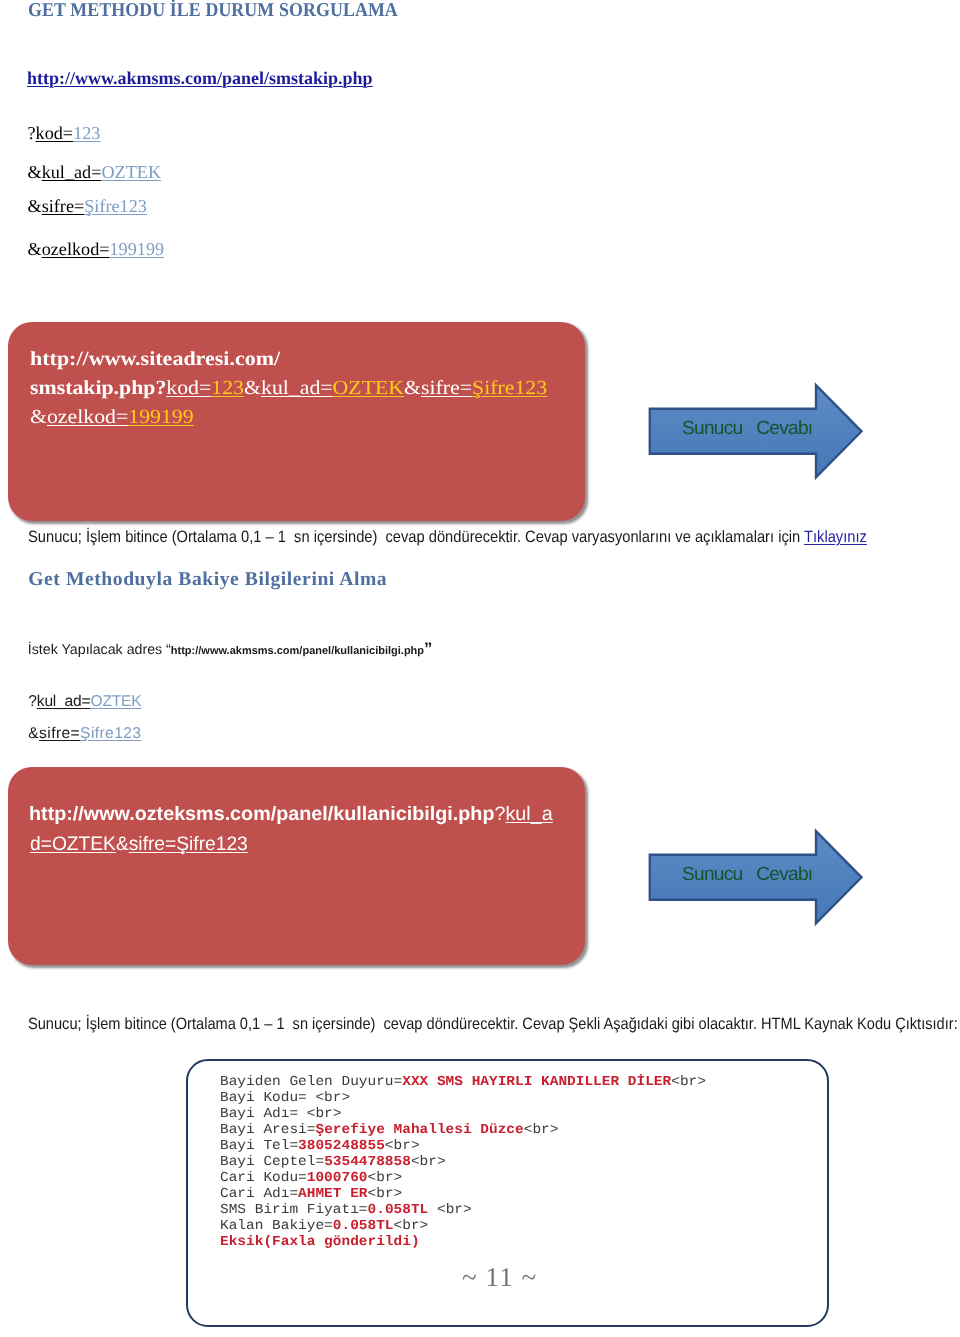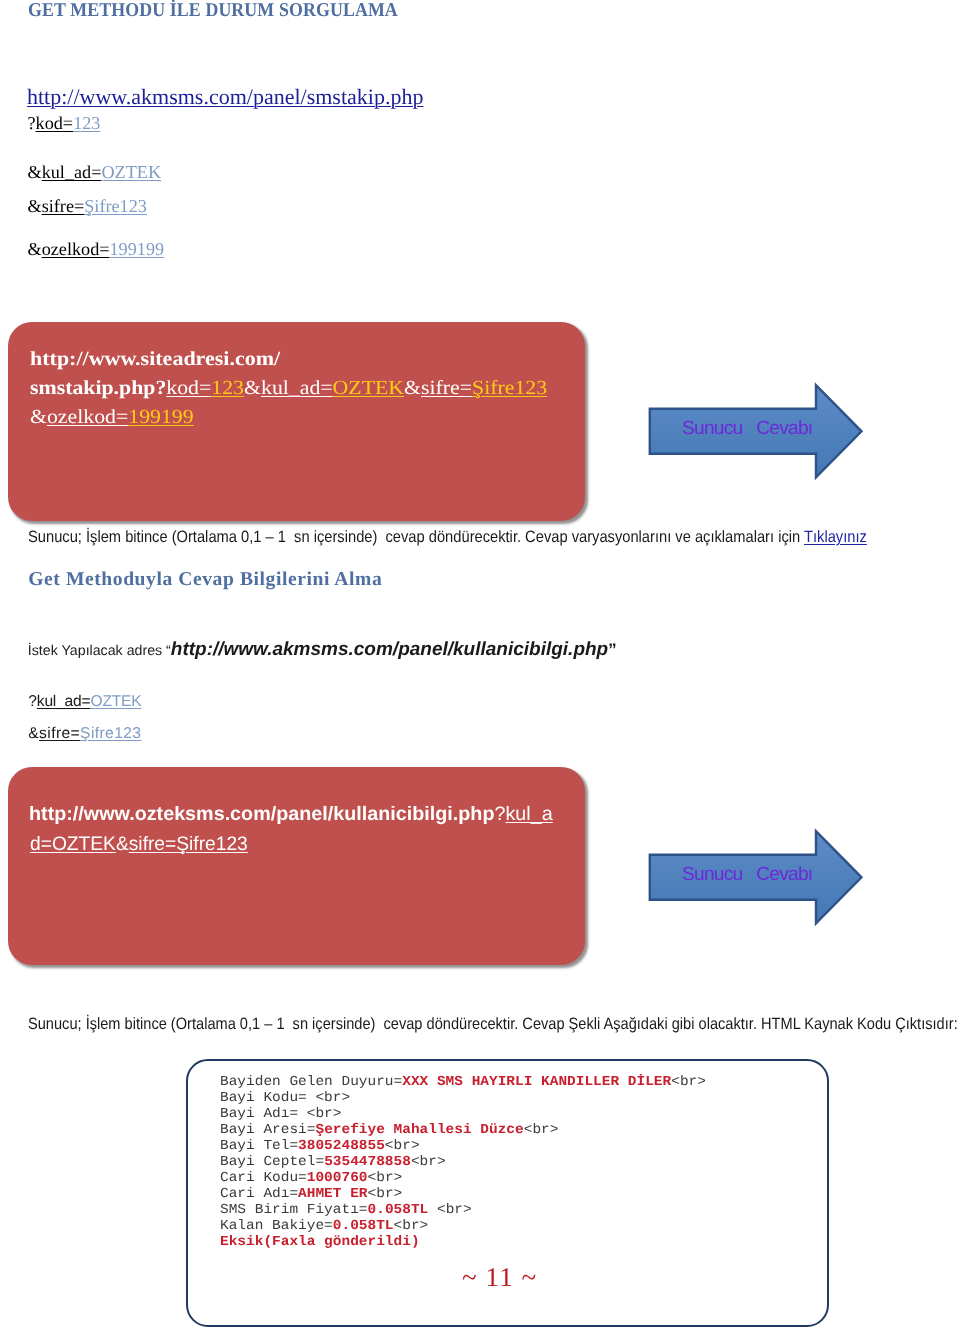--- a/index.html
+++ b/index.html
@@ -19,35 +19,35 @@
   
   .sans{position:absolute;font-family:"Liberation Sans",sans-serif;color:#1a1a1a;white-space:pre;}
   .link{color:#2323A4;}
   
   .redbox{position:absolute;background:#C0504D;border-radius:24px;
           box-shadow:2.5px 2.5px 2.5px rgba(110,110,110,.75);overflow:hidden;}
   .redtext{position:absolute;color:#ffffff;white-space:nowrap;}
   .gold{color:#FFCB18;}
   
   .arrow{position:absolute;}
-  .arrow-label{position:absolute;color:#6d28d9;font-family:"Liberation Sans",sans-serif;white-space:pre;}
+  .arrow-label{position:absolute;color:#14532d;font-family:"Liberation Sans",sans-serif;white-space:pre;}
   
   .codebox{position:absolute;border:2px solid #21395E;border-radius:22px;background:#fff;}
   .code{position:absolute;font-family:"Liberation Mono",monospace;color:#3B3B3B;white-space:pre;}
   .code b{color:#C8202E;font-weight:bold;}
-  .pagenum{position:absolute;font-family:"Liberation Serif",serif;color:#b91c1c;white-space:nowrap;}
+  .pagenum{position:absolute;font-family:"Liberation Serif",serif;color:#737373;white-space:nowrap;}
 </style>
 </head>
 <body>
 
 <div class="h-blue" style="left:27.8px;top:0.3px;font-size:19.6px;transform:scaleX(0.912);transform-origin:0 0;">GET METHODU İLE DURUM SORGULAMA</div>
 
-<div class="serif navy u" style="left:27px;top:84px;font-size:22px;font-weight:normal;">http://www.akmsms.com/panel/smstakip.php</div>
+<div class="serif navy u" style="left:27px;top:68px;font-size:18px;font-weight:bold;">http://www.akmsms.com/panel/smstakip.php</div>
 
-<div class="serif" style="left:27.5px;top:113px;font-size:18.2px;"><span>?</span><span class="u">kod=</span><span class="u val">123</span></div>
+<div class="serif" style="left:27.5px;top:123px;font-size:18.2px;"><span>?</span><span class="u">kod=</span><span class="u val">123</span></div>
 <div class="serif" style="left:27.5px;top:162px;font-size:18.2px;"><span>&amp;</span><span class="u">kul_ad=</span><span class="u val">OZTEK</span></div>
 <div class="serif" style="left:27.5px;top:196px;font-size:18.2px;"><span>&amp;</span><span class="u">sifre=</span><span class="u val">Şifre123</span></div>
 <div class="serif" style="left:27.5px;top:238.7px;font-size:18.2px;"><span>&amp;</span><span class="u">ozelkod=</span><span class="u val">199199</span></div>
 
 <div class="redbox" style="left:8px;top:322px;width:577px;height:199px;"></div>
 <div class="redtext" style="left:30px;top:348px;font-family:'Liberation Serif',serif;font-size:20px;font-weight:bold;transform:scaleX(1.10);transform-origin:0 0;"><span>http://www.siteadresi.com/</span></div>
 <div class="redtext" style="left:30px;top:377px;font-family:'Liberation Serif',serif;font-size:20px;transform:scaleX(1.09);transform-origin:0 0;"><span style="font-weight:bold">smstakip.php?</span><span class="u">kod=</span><span class="u gold">123</span><span>&amp;</span><span class="u">kul_ad=</span><span class="u gold">OZTEK</span><span>&amp;</span><span class="u">sifre=</span><span class="u gold">Şifre123</span></div>
 <div class="redtext" style="left:30px;top:406px;font-family:'Liberation Serif',serif;font-size:20px;transform:scaleX(1.09);transform-origin:0 0;"><span>&amp;</span><span class="u">ozelkod=</span><span class="u gold">199199</span></div>
 
 <svg class="arrow" style="left:647px;top:382px;" width="219" height="100" viewBox="0 0 219 100">
@@ -57,23 +57,23 @@
         <stop offset="0.55" stop-color="#4F81BD"></stop>
         <stop offset="1" stop-color="#4578B6"></stop>
   </linearGradient>
     </defs>
   <polygon points="2.8,26.8 169,26.8 169,3.2 214.5,49.3 169,95.4 169,71.8 2.8,71.8" fill="url(#arrowGrad)" stroke="#2E5288" stroke-width="2.4" stroke-linejoin="miter"></polygon>
 </svg>
 <div class="arrow-label" style="left:682px;top:418px;font-size:19.1px;letter-spacing:-0.72px;">Sunucu   Cevabı</div>
 
 <div class="sans" style="left:27.5px;top:528px;font-size:16.4px;transform:scaleX(0.896);transform-origin:0 0;"><span>Sunucu; İşlem bitince (Ortalama 0,1 – 1  sn içersinde)  cevap döndürecektir. Cevap varyasyonlarını ve açıklamaları için </span><span class="link u">Tıklayınız</span></div>
 
-<div class="h-blue" style="left:28.3px;top:569.3px;font-size:19.6px;letter-spacing:0.565px;">Get Methoduyla Cevap Bilgilerini Alma</div>
+<div class="h-blue" style="left:28.3px;top:569.3px;font-size:19.6px;letter-spacing:0.565px;">Get Methoduyla Bakiye Bilgilerini Alma</div>
 
-<div class="sans" style="left:27.8px;top:638.5px;font-size:14.2px;"><span>İstek Yapılacak adres “</span><span style="font-weight:bold;font-size:19px;font-style:italic;">http://www.akmsms.com/panel/kullanicibilgi.php</span><span style="font-weight:bold;font-size:16.7px;">”</span></div>
+<div class="sans" style="left:27.8px;top:638.5px;font-size:14.2px;"><span>İstek Yapılacak adres “</span><span style="font-weight:bold;font-size:11px;">http://www.akmsms.com/panel/kullanicibilgi.php</span><span style="font-weight:bold;font-size:16.7px;">”</span></div>
 
 <div class="sans" style="left:28.3px;top:693px;font-size:15.6px;letter-spacing:-0.195px;"><span>?</span><span class="u">kul_ad=</span><span class="u val">OZTEK</span></div>
 <div class="sans" style="left:28.3px;top:724.5px;font-size:15.6px;letter-spacing:0.4px;"><span>&amp;</span><span class="u">sifre=</span><span class="u val">Şifre123</span></div>
 
 <div class="redbox" style="left:8px;top:767px;width:577px;height:198px;"></div>
 <div class="redtext" style="left:28.5px;top:802.5px;font-family:'Liberation Sans',sans-serif;font-size:19.5px;transform:scaleX(1.0125);transform-origin:0 0;"><span style="font-weight:bold">http://www.ozteksms.com/panel/kullanicibilgi.php</span><span>?</span><span class="u">kul_a</span></div>
 <div class="redtext" style="left:30px;top:833px;font-family:'Liberation Sans',sans-serif;font-size:19.5px;transform:scaleX(0.985);transform-origin:0 0;"><span class="u">d=OZTEK</span><span>&amp;</span><span class="u">sifre=Şifre123</span></div>
 
 <svg class="arrow" style="left:647px;top:828px;" width="219" height="100" viewBox="0 0 219 100">
   <defs>

